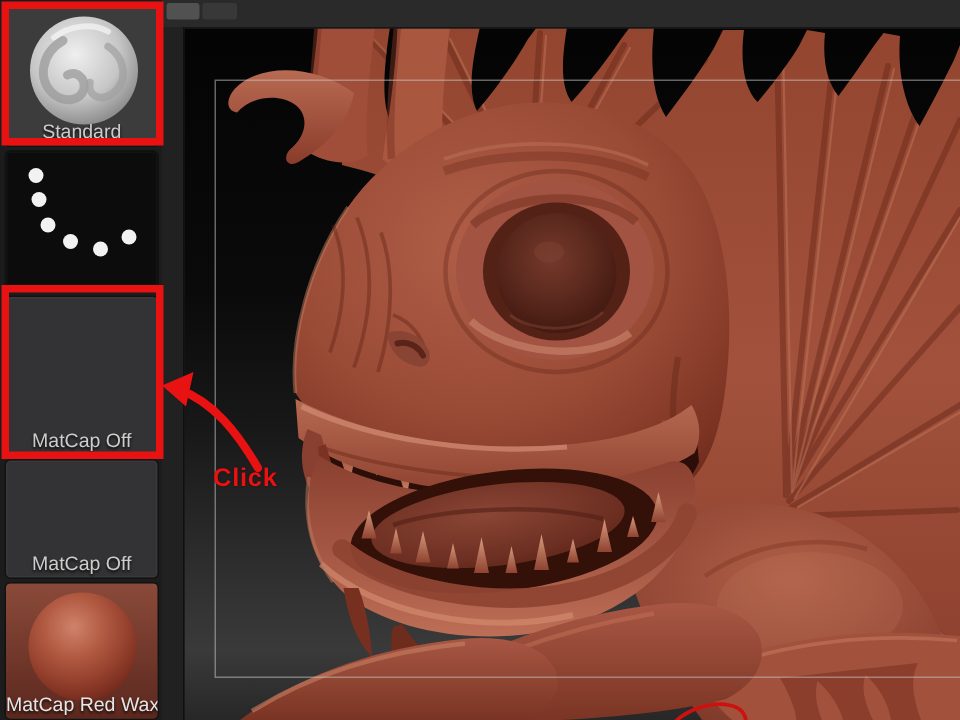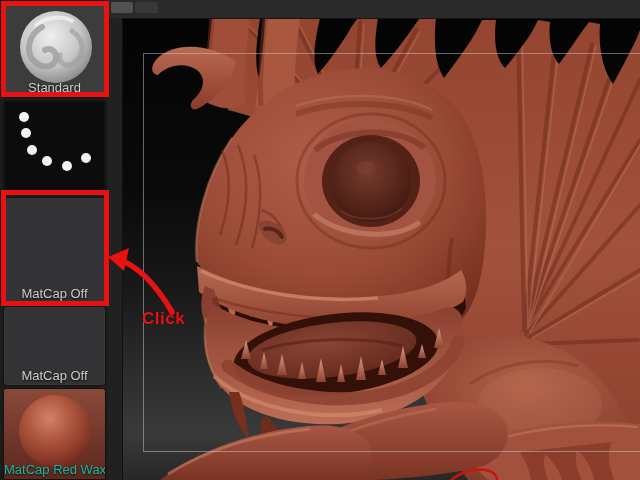--- a/index.html
+++ b/index.html
@@ -26,21 +26,21 @@
         border-radius:4px;box-shadow:inset 0 0 0 1px rgba(255,255,255,0.03);overflow:hidden;cursor:pointer;}
   .slot .thumb{position:absolute;inset:0;}
   .slot .lbl{position:absolute;left:0;right:0;bottom:1px;text-align:center;
              font-size:13px;line-height:16px;color:#cccccc;white-space:nowrap;
              text-shadow:0 1px 2px rgba(0,0,0,0.9);}
   .slot-standard{top:4px;height:92px;background:#3a3a3a;}
   .slot-dots{top:100px;height:93px;background:#0c0c0c;}
   .slot-alpha{top:197px;height:105px;}
   .slot-texture{top:306px;height:78px;}
   .slot-matcap{top:388px;height:90px;background:#6e352a;}
-  .slot-matcap .lbl{color:#14b8a6;}
+  .slot-matcap .lbl{color:#e5e5e5;}
 
   
   .hl-rect{position:absolute;border:5px solid var(--accent,#e81212);pointer-events:none;}
   .hl-standard{left:1px;top:1px;width:98px;height:86px;}
   .hl-alpha{left:1px;top:190px;width:98px;height:106px;}
   .click-label{position:absolute;left:142px;top:309px;color:var(--accent,#e81212);
                font-weight:bold;font-size:17px;letter-spacing:0.5px;pointer-events:none;
                text-shadow:0 0 1px rgba(0,0,0,.6);}
   .anno-svg{position:absolute;left:0;top:0;width:640px;height:480px;pointer-events:none;}
 </style>

